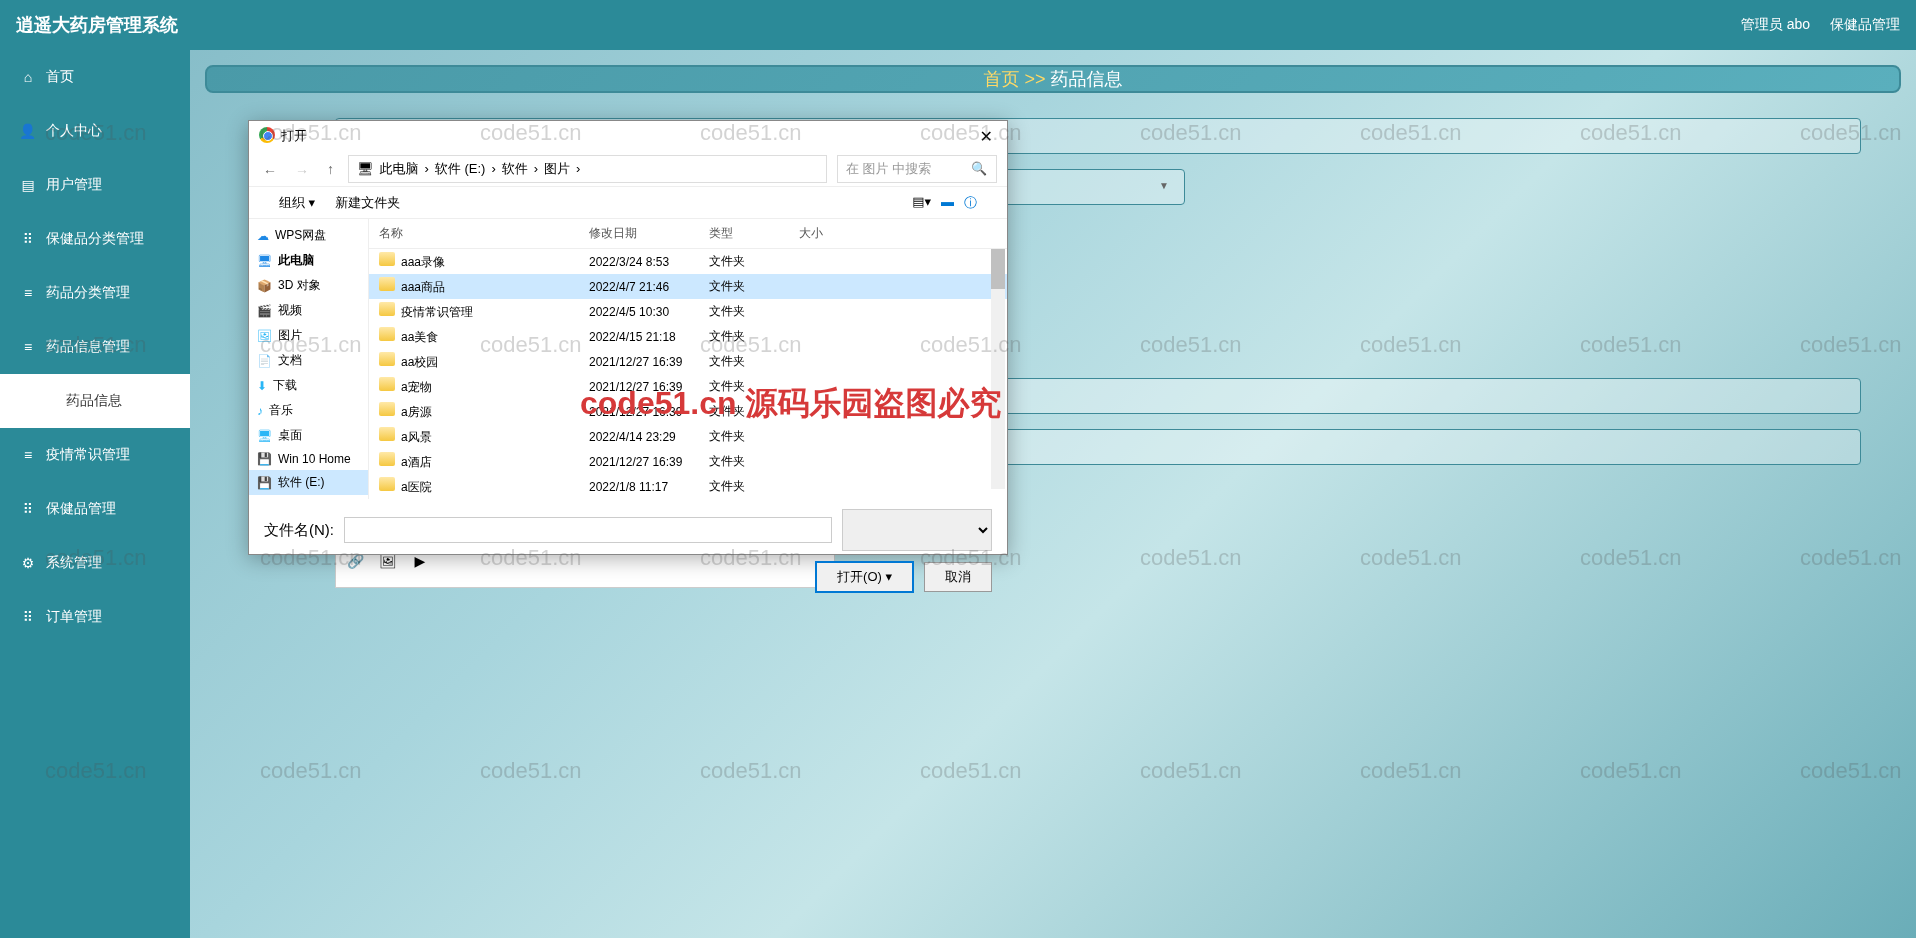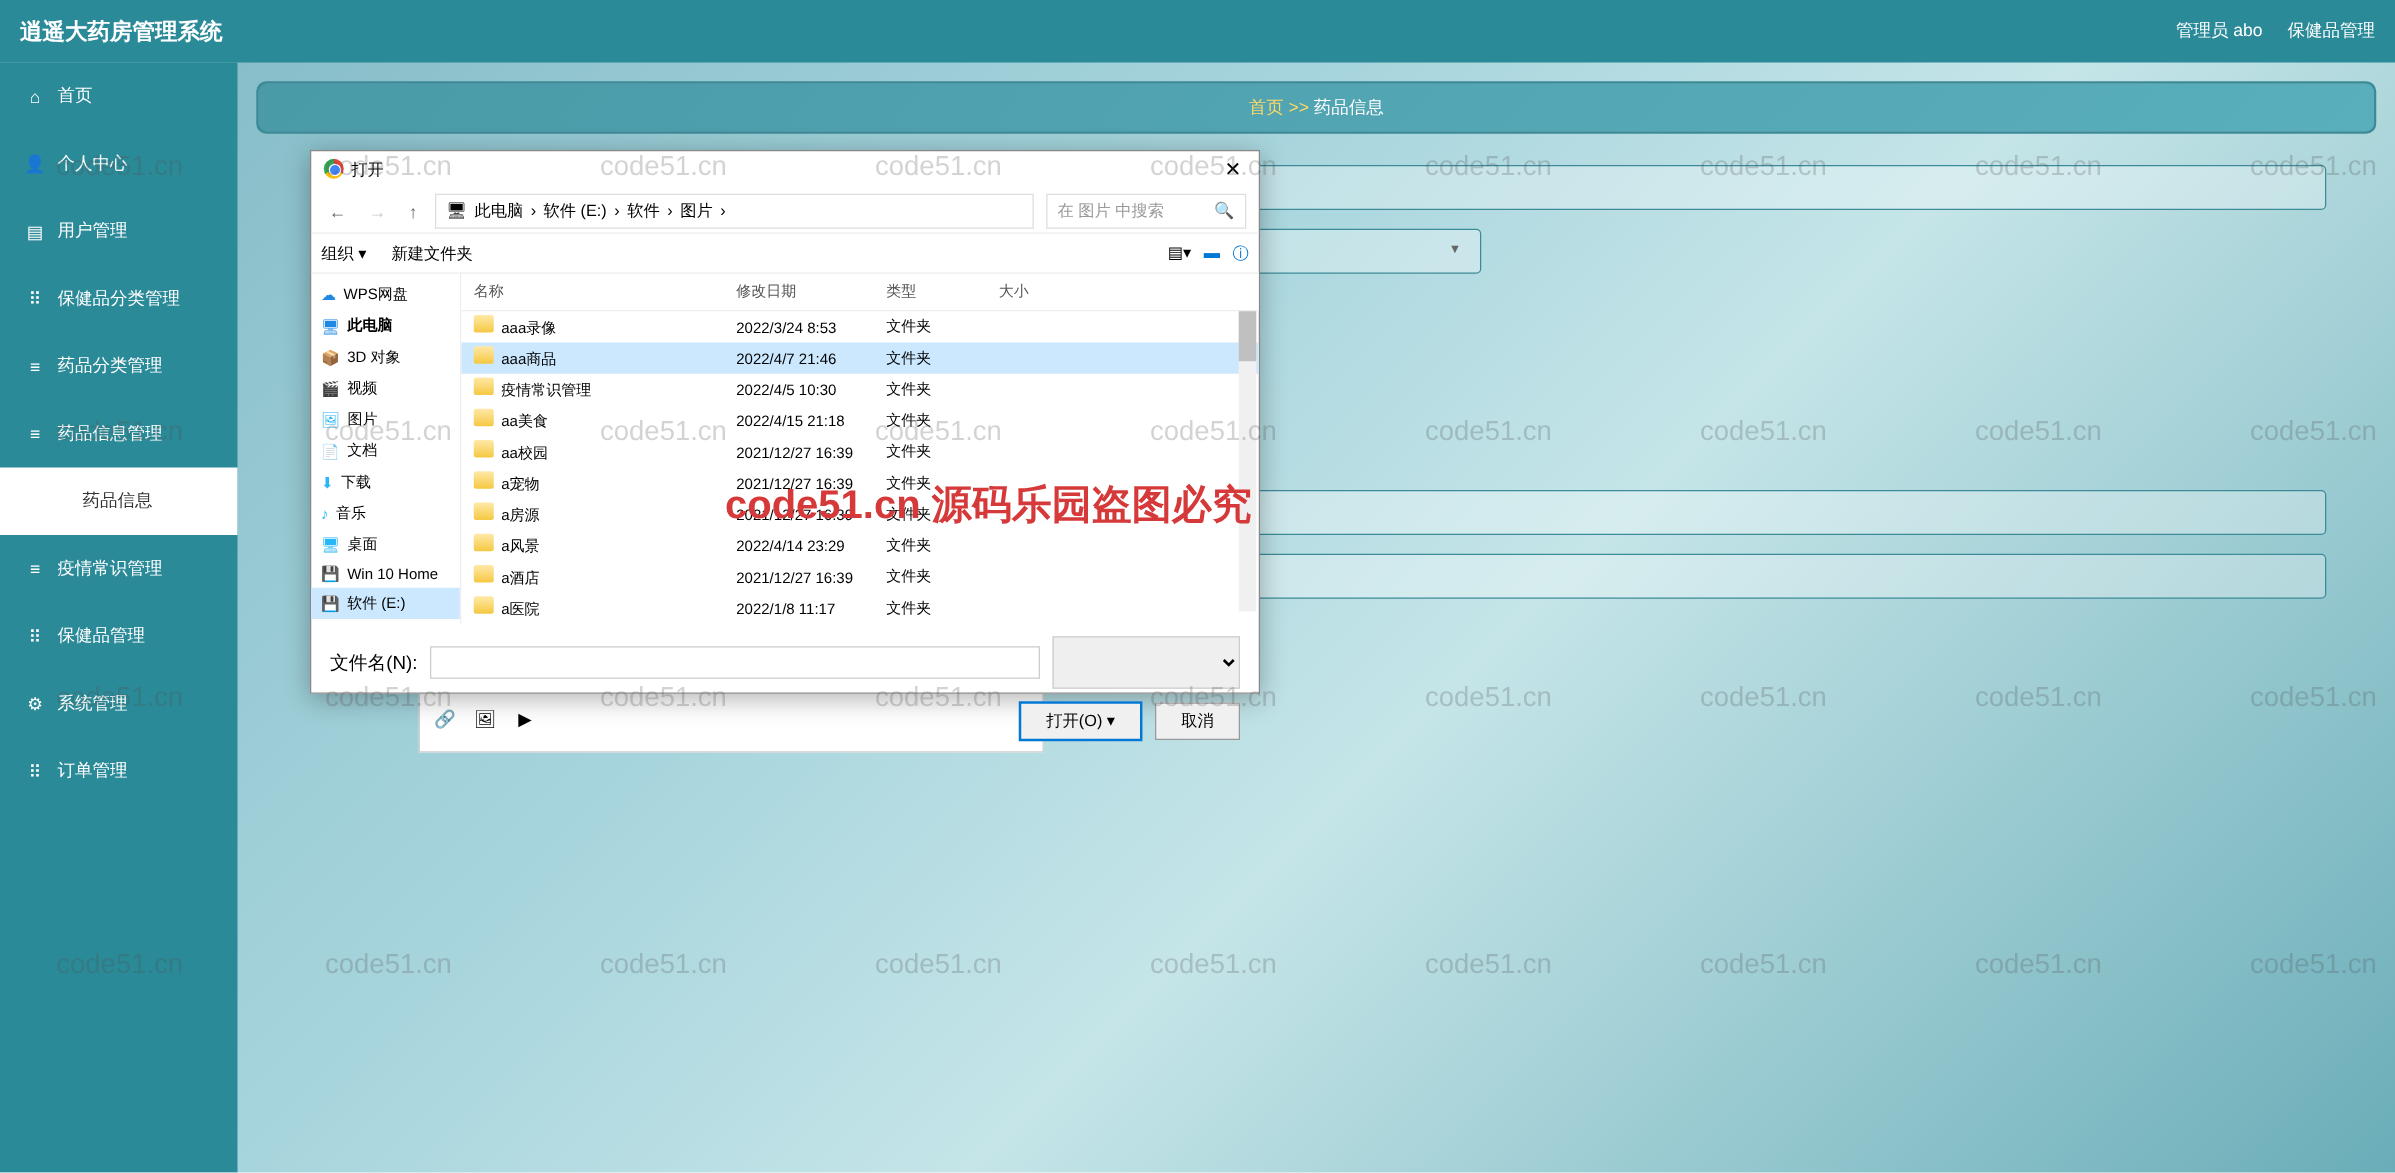--- a/index.html
+++ b/index.html
@@ -6,21 +6,21 @@
 body{width:1916px;height:938px;overflow:hidden;background:linear-gradient(135deg,#7fb8c4 0%,#a8d5dd 40%,#c5e5e8 60%,#6aadb8 100%);position:relative}
 .header{height:50px;background:#2b8a98;display:flex;align-items:center;justify-content:space-between;padding:0 16px;color:#fff}
 .header-title{font-size:18px;font-weight:bold}
 .header-right{display:flex;gap:20px;font-size:14px}
 .header-right span{cursor:pointer}
 .sidebar{position:absolute;left:0;top:50px;width:190px;height:calc(100% - 50px);background:#2b8a98}
 .sidebar-item{padding:18px 20px;color:#fff;font-size:14px;display:flex;align-items:center;gap:10px;cursor:pointer}
 .sidebar-item.active{background:#fff;color:#333;padding-left:40px}
 .sidebar-item .icon{width:16px;height:16px;display:inline-flex;align-items:center;justify-content:center}
 .main{position:absolute;left:190px;top:50px;right:0;bottom:0;padding:15px}
-.breadcrumb{background:linear-gradient(135deg,#4a9aa8,#5aafbd);border:2px solid #3d8a98;border-radius:8px;padding:10px;text-align:center;color:#fff;font-size:14px;margin-bottom:15px}
+.breadcrumb{background:linear-gradient(135deg,#4a9aa8,#5aafbd);border:2px solid #3d8a98;border-radius:8px;text-align:center;color:#fff;font-size:18px;margin-bottom:15px}
 .breadcrumb a{color:#ffd966}
 .form-area{padding:10px 40px}
 .form-row{display:flex;align-items:center;margin-bottom:15px;gap:10px}
 .form-label{width:80px;text-align:right;font-size:14px;color:#333}
 .form-input{flex:1;height:36px;border:1px solid #3d8a98;border-radius:4px;padding:0 10px;background:rgba(255,255,255,0.3)}
 .form-select{width:850px;height:36px;border:1px solid #3d8a98;border-radius:4px;background:rgba(255,255,255,0.3);position:relative}
 .form-select::after{content:"▼";position:absolute;right:15px;top:10px;font-size:10px;color:#666}
 .editor-toolbar{background:#fff;border:1px solid #ccc;padding:8px;width:500px}
 .toolbar-row{display:flex;gap:8px;align-items:center;margin-bottom:6px;flex-wrap:wrap}
 .tb-btn{width:24px;height:24px;display:inline-flex;align-items:center;justify-content:center;cursor:pointer;font-size:14px}
@@ -28,21 +28,21 @@
 .dialog{position:absolute;left:248px;top:120px;width:760px;height:435px;background:#fff;border:1px solid #888;box-shadow:0 4px 20px rgba(0,0,0,0.3);z-index:100}
 .dialog-title{height:30px;display:flex;align-items:center;padding:0 10px;font-size:13px;justify-content:space-between}
 .dialog-title-left{display:flex;align-items:flex-start;gap:6px}
 .chrome-icon{width:16px;height:16px;border-radius:50%;background:conic-gradient(#ea4335 0 120deg,#fbbc05 120deg 240deg,#34a853 240deg 360deg);position:relative}
 .chrome-icon::after{content:"";position:absolute;top:4px;left:4px;width:8px;height:8px;border-radius:50%;background:#4285f4;border:1px solid #fff}
 .close-x{cursor:pointer;font-size:16px;padding:0 4px}
 .dialog-nav{height:36px;display:flex;align-items:center;padding:0 10px;gap:10px;border-bottom:1px solid #eee}
 .nav-btn{cursor:pointer;color:#666;font-size:14px;padding:2px 4px}
 .nav-path{flex:1;display:flex;align-items:center;gap:6px;font-size:13px;border:1px solid #ddd;padding:4px 8px;background:#fff}
 .nav-search{width:160px;border:1px solid #ddd;padding:4px 8px;font-size:13px;display:flex;align-items:center;justify-content:space-between}
-.dialog-toolbar{height:32px;display:flex;align-items:center;padding:0 8px;gap:20px;font-size:13px;justify-content:space-between;border-bottom:1px solid #eee}
+.dialog-toolbar{height:32px;display:flex;align-items:center;padding:0 30px;gap:20px;font-size:13px;justify-content:space-between;border-bottom:1px solid #eee}
 .dialog-body{display:flex;height:280px}
 .dialog-tree{width:120px;border-right:1px solid #eee;overflow-y:auto;padding:4px 0}
 .tree-item{padding:4px 8px;font-size:12px;display:flex;align-items:center;gap:6px;cursor:pointer;white-space:nowrap}
 .tree-item.selected{background:#cce8ff}
 .dialog-list{flex:1;overflow-y:auto;position:relative}
 .list-header{display:flex;padding:6px 10px;font-size:12px;color:#555;border-bottom:1px solid #eee;position:sticky;top:0;background:#fff}
 .col-name{width:210px}
 .col-date{width:120px}
 .col-type{width:90px}
 .col-size{width:60px}

